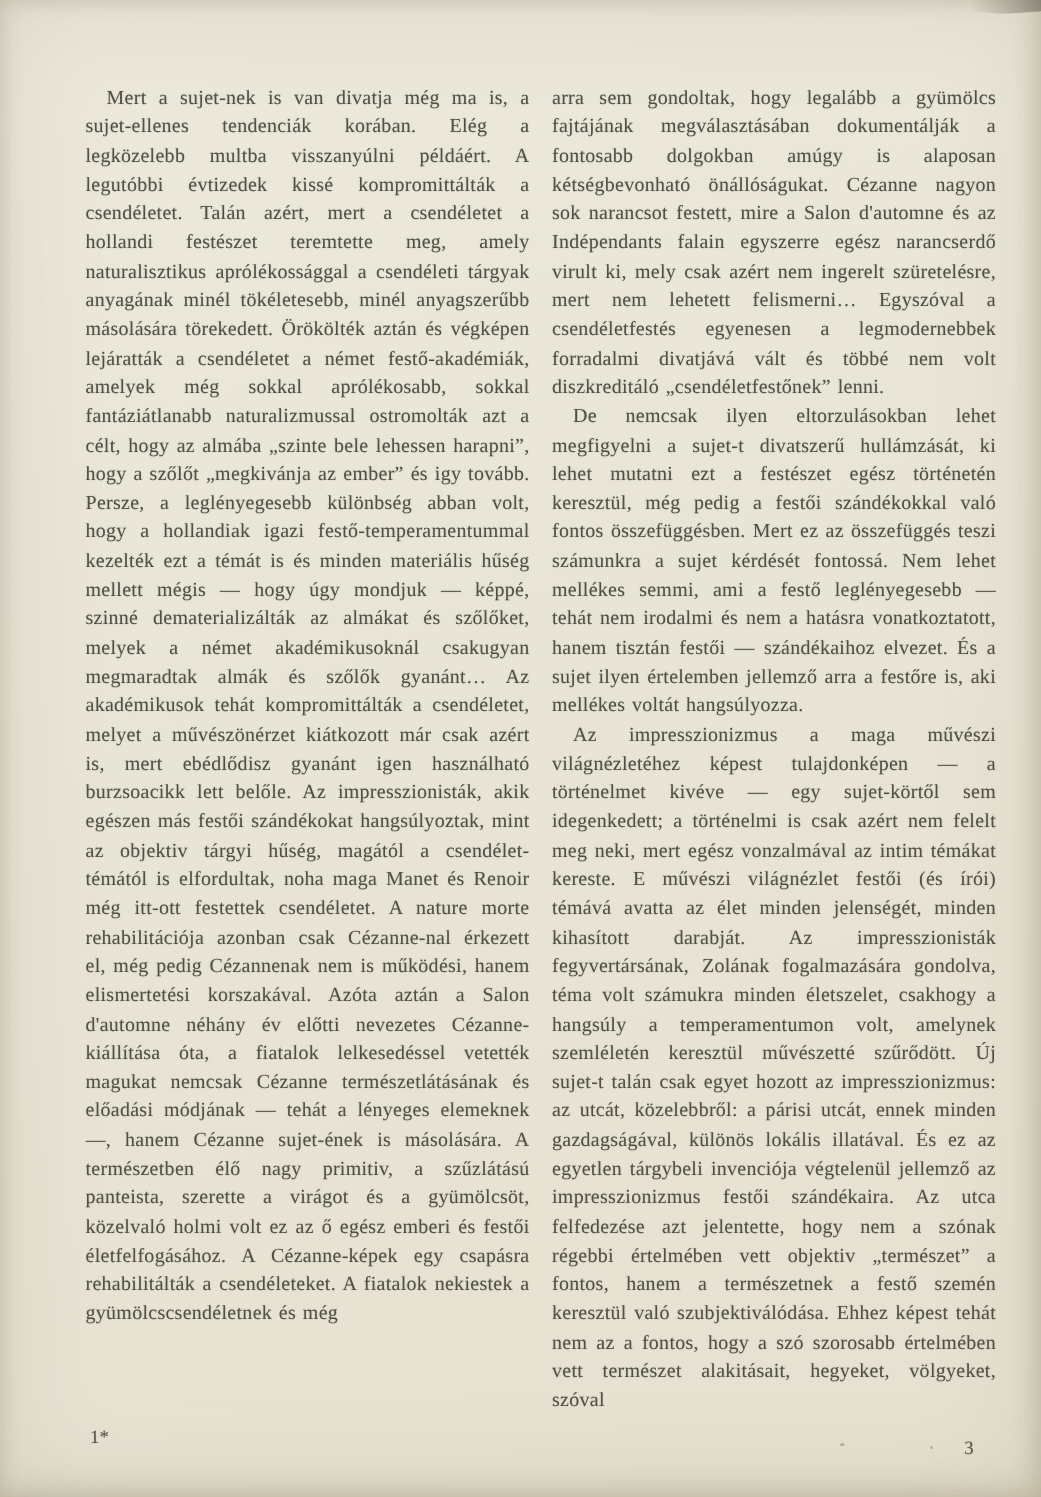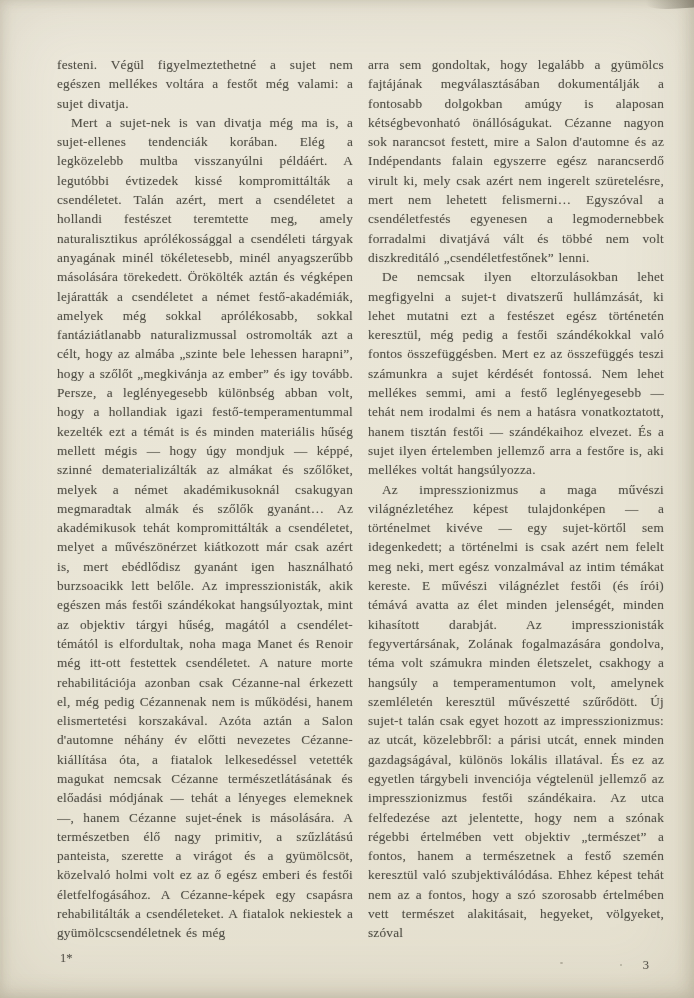--- a/index.html
+++ b/index.html
@@ -75,21 +75,20 @@
 <body>
 
 <div class="scan-page">
   <div class="corner-mark"></div>
   <div class="speck s1"></div>
   <div class="speck s2"></div>
 
 
   <div class="columns">
     <div class="col">
-        <p>festeni. Végül figyelmeztethetné a sujet nem egészen mellékes voltára a festőt még valami: a sujet divatja.</p>
         <p class="indent">Mert a sujet-nek is van divatja még ma is, a sujet-ellenes tendenciák korában. Elég a legközelebb multba visszanyúlni példáért. A legutóbbi évtizedek kissé kompromittálták a csendéletet. Talán azért, mert a csendéletet a hollandi festészet teremtette meg, amely naturalisztikus aprólékossággal a csendéleti tárgyak anyagának minél tökéletesebb, minél anyagszerűbb másolására törekedett. Örökölték aztán és végképen lejáratták a csendéletet a német festő-akadémiák, amelyek még sokkal aprólékosabb, sokkal fantáziátlanabb naturalizmussal ostromolták azt a célt, hogy az almába „szinte bele lehessen harapni”, hogy a szőlőt „megkivánja az ember” és igy tovább. Persze, a leglényegesebb különbség abban volt, hogy a hollandiak igazi festő-temperamentummal kezelték ezt a témát is és minden materiális hűség mellett mégis — hogy úgy mondjuk — képpé, szinné dematerializálták az almákat és szőlőket, melyek a német akadémikusoknál csakugyan megmaradtak almák és szőlők gyanánt… Az akadémikusok tehát kompromittálták a csendéletet, melyet a művészönérzet kiátkozott már csak azért is, mert ebédlődisz gyanánt igen használható burzsoacikk lett belőle. Az impresszionisták, akik egészen más festői szándékokat hangsúlyoztak, mint az objektiv tárgyi hűség, magától a csendélet-témától is elfordultak, noha maga Manet és Renoir még itt-ott festettek csendéletet. A nature morte rehabilitációja azonban csak Cézanne-nal érkezett el, még pedig Cézannenak nem is működési, hanem elismertetési korszakával. Azóta aztán a Salon d'automne néhány év előtti nevezetes Cézanne-kiállítása óta, a fiatalok lelkesedéssel vetették magukat nemcsak Cézanne természetlátásának és előadási módjának — tehát a lényeges elemeknek —, hanem Cézanne sujet-ének is másolására. A természetben élő nagy primitiv, a szűzlátású panteista, szerette a virágot és a gyümölcsöt, közelvaló holmi volt ez az ő egész emberi és festői életfelfogásához. A Cézanne-képek egy csapásra rehabilitálták a csendéleteket. A fiatalok nekiestek a gyümölcscsendéletnek és még</p>
       </div>
     <div class="col">
         <p>arra sem gondoltak, hogy legalább a gyümölcs fajtájának megválasztásában dokumentálják a fontosabb dolgokban amúgy is alaposan kétségbevonható önállóságukat. Cézanne nagyon sok narancsot festett, mire a Salon d'automne és az Indépendants falain egyszerre egész narancserdő virult ki, mely csak azért nem ingerelt szüretelésre, mert nem lehetett felismerni… Egyszóval a csendéletfestés egyenesen a legmodernebbek forradalmi divatjává vált és többé nem volt diszkreditáló „csendéletfestőnek” lenni.</p>
         <p class="indent">De nemcsak ilyen eltorzulásokban lehet megfigyelni a sujet-t divatszerű hullámzását, ki lehet mutatni ezt a festészet egész történetén keresztül, még pedig a festői szándékokkal való fontos összefüggésben. Mert ez az összefüggés teszi számunkra a sujet kérdését fontossá. Nem lehet mellékes semmi, ami a festő leglényegesebb — tehát nem irodalmi és nem a hatásra vonatkoztatott, hanem tisztán festői — szándékaihoz elvezet. És a sujet ilyen értelemben jellemző arra a festőre is, aki mellékes voltát hangsúlyozza.</p>
         <p class="indent">Az impresszionizmus a maga művészi világnézletéhez képest tulajdonképen — a történelmet kivéve — egy sujet-körtől sem idegenkedett; a történelmi is csak azért nem felelt meg neki, mert egész vonzalmával az intim témákat kereste. E művészi világnézlet festői (és írói) témává avatta az élet minden jelenségét, minden kihasított darabját. Az impresszionisták fegyvertársának, Zolának fogalmazására gondolva, téma volt számukra minden életszelet, csakhogy a hangsúly a temperamentumon volt, amelynek szemléletén keresztül művészetté szűrődött. Új sujet-t talán csak egyet hozott az impresszionizmus: az utcát, közelebbről: a párisi utcát, ennek minden gazdagságával, különös lokális illatával. És ez az egyetlen tárgybeli invenciója végtelenül jellemző az impresszionizmus festői szándékaira. Az utca felfedezése azt jelentette, hogy nem a szónak régebbi értelmében vett objektiv „természet” a fontos, hanem a természetnek a festő szemén keresztül való szubjektiválódása. Ehhez képest tehát nem az a fontos, hogy a szó szorosabb értelmében vett természet alakitásait, hegyeket, völgyeket, szóval</p>
       </div>
   </div>
 
   <div class="footnote-marker">1*</div>

